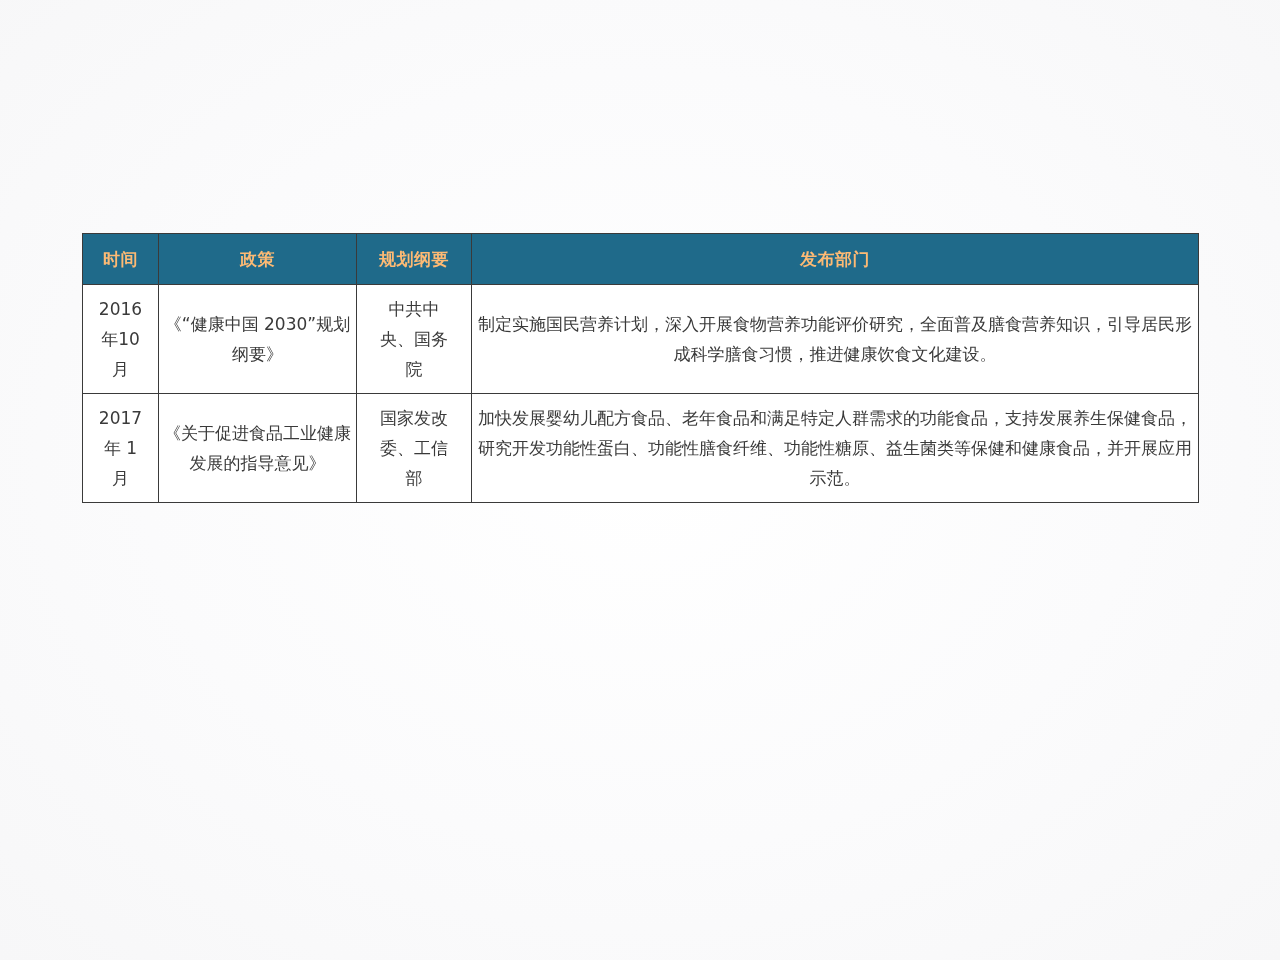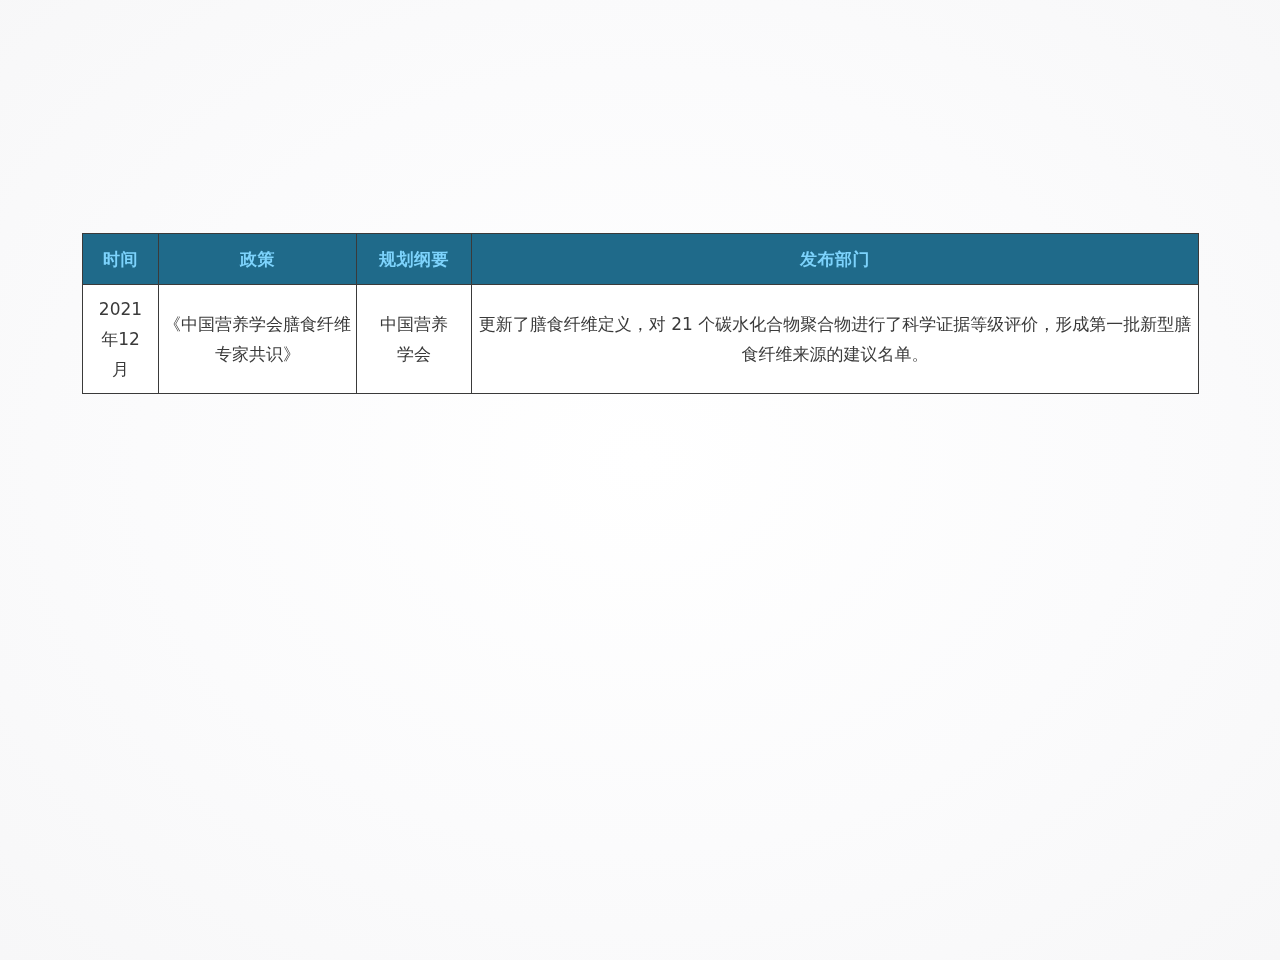--- a/index.html
+++ b/index.html
@@ -31,21 +31,21 @@
     }
     table.policy-table th,
     table.policy-table td {
       border: 1.5px solid #3a3a3a;
       text-align: center;
       vertical-align: middle;
       padding: 0;
     }
     table.policy-table th {
       background: #1f6a8a;
-      color: #7dd3fc;
+      color: #fdba74;
       font-size: 17px;
       font-weight: bold;
       height: 50px;
       letter-spacing: 0.5px;
     }
     table.policy-table td {
       height: 108px;
       font-size: 17px;
       line-height: 30px;
       color: #3a3a3a;
@@ -76,19 +76,25 @@
   <thead>
     <tr>
       <th>时间</th>
       <th>政策</th>
       <th>规划纲要</th>
       <th>发布部门</th>
     </tr>
   </thead>
   <tbody>
     <tr>
-      <td class="cell-time"><span class="cell-text">2021年12月</span></td>
-      <td class="cell-policy"><span class="cell-text">《中国营养学会膳食纤维专家共识》</span></td>
-      <td class="cell-dept"><span class="cell-text">中国营养学会</span></td>
-      <td class="cell-content"><span class="cell-text">更新了膳食纤维定义，对 21 个碳水化合物聚合物进行了科学证据等级评价，形成第一批新型膳食纤维来源的建议名单。</span></td>
+      <td class="cell-time"><span class="cell-text">2016年10月</span></td>
+      <td class="cell-policy"><span class="cell-text">《“健康中国 2030”规划纲要》</span></td>
+      <td class="cell-dept"><span class="cell-text">中共中央、国务院</span></td>
+      <td class="cell-content"><span class="cell-text">制定实施国民营养计划，深入开展食物营养功能评价研究，全面普及膳食营养知识，引导居民形成科学膳食习惯，推进健康饮食文化建设。</span></td>
+    </tr>
+    <tr>
+      <td class="cell-time"><span class="cell-text">2017年 1 月</span></td>
+      <td class="cell-policy"><span class="cell-text">《关于促进食品工业健康发展的指导意见》</span></td>
+      <td class="cell-dept"><span class="cell-text">国家发改委、工信部</span></td>
+      <td class="cell-content"><span class="cell-text">加快发展婴幼儿配方食品、老年食品和满足特定人群需求的功能食品，支持发展养生保健食品，研究开发功能性蛋白、功能性膳食纤维、功能性糖原、益生菌类等保健和健康食品，并开展应用示范。</span></td>
     </tr>
   </tbody>
 </table>
 
 </body></html>

